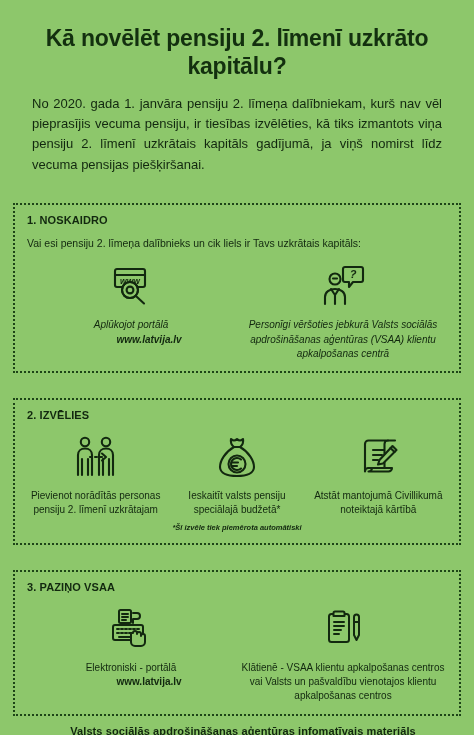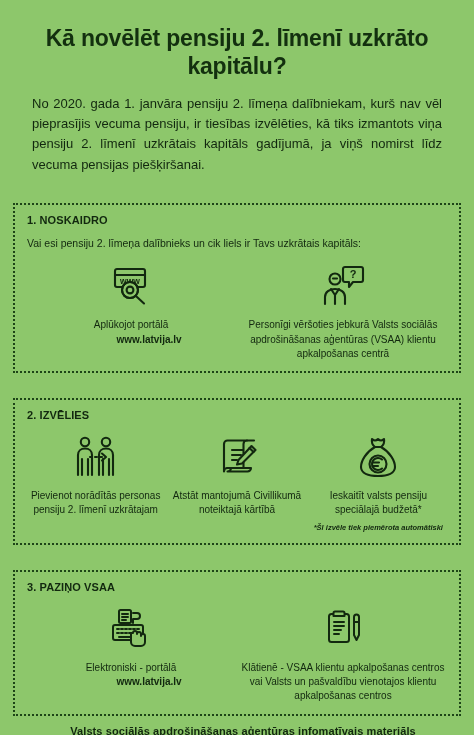--- a/index.html
+++ b/index.html
@@ -109,21 +109,21 @@
     font-size: 7.5px;
     font-style: italic;
     font-weight: bold;
     text-align: center;
     color: #12280f;
     margin-top: 6px;
     line-height: 1.3;
   }
 
   
-  .section-1 .cols { padding-top: 4px; }
+  .section-1 .cols { padding-top: 4px; font-style: italic; }
   .section-1 .col { padding: 0 8px; }
   .section-2 .cols { padding-top: 2px; }
   .section-3 .cols { padding-top: 2px; }
 
   
   .footer {
     text-align: center;
     font-size: 11px;
     font-weight: bold;
     color: #12280f;
@@ -202,44 +202,44 @@
               <path d="M31 24 V40 M37 24 V40"></path>
               <path d="M18 22 H33" stroke-dasharray="2 3"></path>
               <path d="M30 18.5 L34 22 L30 25.5"></path>
             </svg>
           </div>
           <div class="caption">Pievienot norādītās personas pensiju 2. līmenī uzkrātajam</div>
         </div>
 
         <div class="col">
           <div class="icon-wrap">
+            <svg width="46" height="44" viewBox="0 0 46 44" fill="none" stroke="#12280f" stroke-width="2.1" stroke-linecap="round" stroke-linejoin="round">
+              <path d="M17 4 q3 3 6 0 q3 3 6 0 q1 5 -3 8 h-6 q-4 -3 -3 -8 z"></path>
+              <path d="M20 12 C11 17 6 26 6 32 c0 6 7 9 17 9 s17-3 17-9 c0-6 -5-15 -14-20"></path>
+              <circle cx="23" cy="29" r="8.5"></circle>
+              <path d="M27 24.5 a6 6 0 1 0 0 9"></path>
+              <path d="M17.5 27.5 H24 M17.5 31 H23"></path>
+            </svg>
+          </div>
+          <div class="caption">Ieskaitīt valsts pensiju speciālajā budžetā*</div>
+          <div class="footnote">*Šī izvēle tiek piemērota automātiski</div>
+        </div>
+
+        <div class="col">
+          <div class="icon-wrap">
             <svg width="48" height="44" viewBox="0 0 48 44" fill="none" stroke="#12280f" stroke-width="2.1" stroke-linecap="round" stroke-linejoin="round">
               <path d="M11 9 a3.5 3.5 0 0 1 3.5-3.5 H34 a3.5 3.5 0 0 0 -3.5 3.5 V33 H14.5 A3.5 3.5 0 0 0 11 36.5 V9 z"></path>
               <path d="M14.5 33 H38 a3.5 3.5 0 0 1 -3.5 3.5 H14.5 a3.5 3.5 0 0 0 3.5 -3.5 z"></path>
               <path d="M34 5.5 H41"></path>
               <path d="M19 15 H30 M19 20 H28 M19 25 H24"></path>
               <path d="M38.5 11 L42.5 15 L29 28.5 L24 29.5 L25.5 25 z" fill="#8dc76b"></path>
               <path d="M36.5 13 L40.5 17"></path>
             </svg>
           </div>
           <div class="caption">Atstāt mantojumā Civillikumā noteiktajā kārtībā</div>
-        </div>
-
-        <div class="col">
-          <div class="icon-wrap">
-            <svg width="46" height="44" viewBox="0 0 46 44" fill="none" stroke="#12280f" stroke-width="2.1" stroke-linecap="round" stroke-linejoin="round">
-              <path d="M17 4 q3 3 6 0 q3 3 6 0 q1 5 -3 8 h-6 q-4 -3 -3 -8 z"></path>
-              <path d="M20 12 C11 17 6 26 6 32 c0 6 7 9 17 9 s17-3 17-9 c0-6 -5-15 -14-20"></path>
-              <circle cx="23" cy="29" r="8.5"></circle>
-              <path d="M27 24.5 a6 6 0 1 0 0 9"></path>
-              <path d="M17.5 27.5 H24 M17.5 31 H23"></path>
-            </svg>
-          </div>
-          <div class="caption">Ieskaitīt valsts pensiju speciālajā budžetā*</div>
-          <div class="footnote">*Šī izvēle tiek piemērota automātiski</div>
         </div>
 
       </div>
     </div>
 
     <div class="section section-3">
       <div class="section-title">3. PAZIŅO VSAA</div>
       <div class="cols">
 
         <div class="col">

